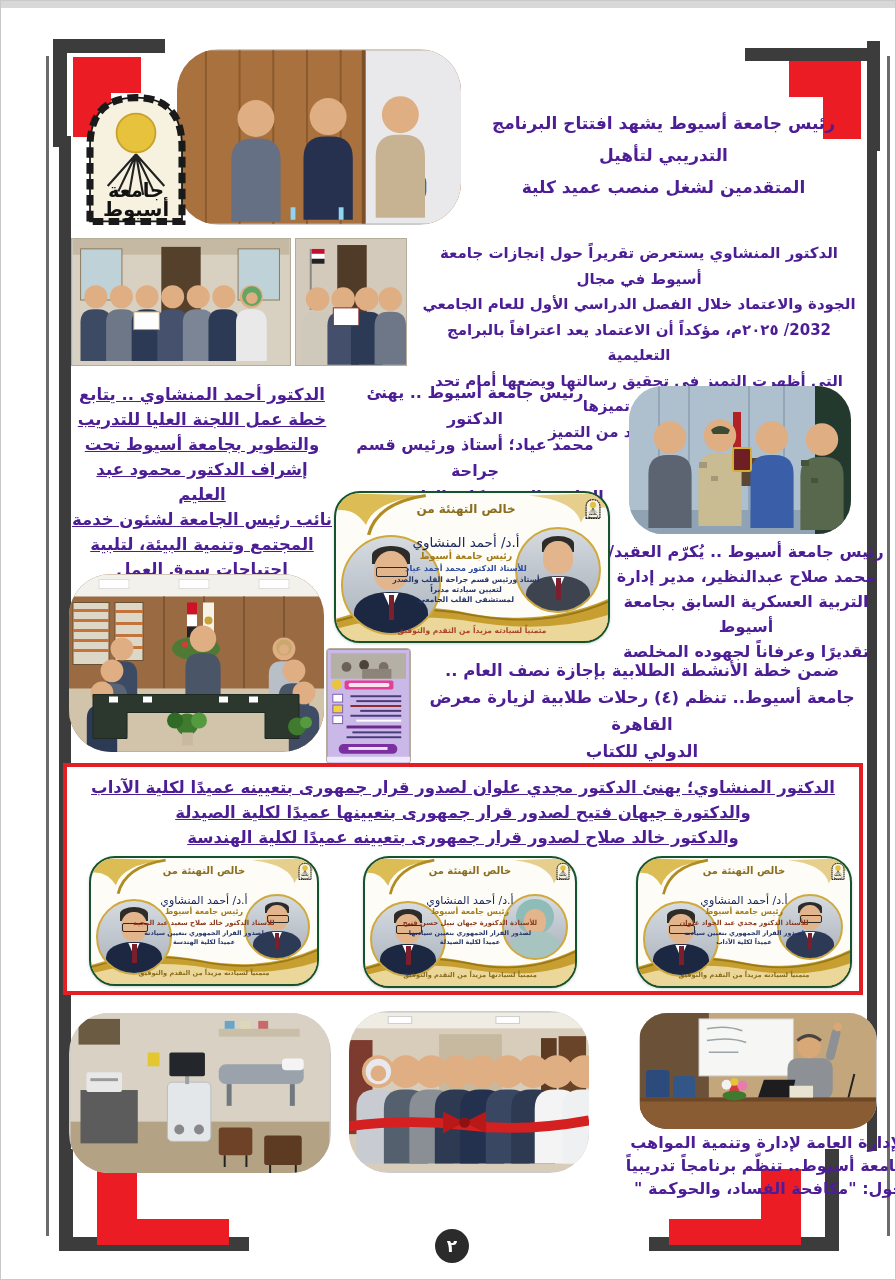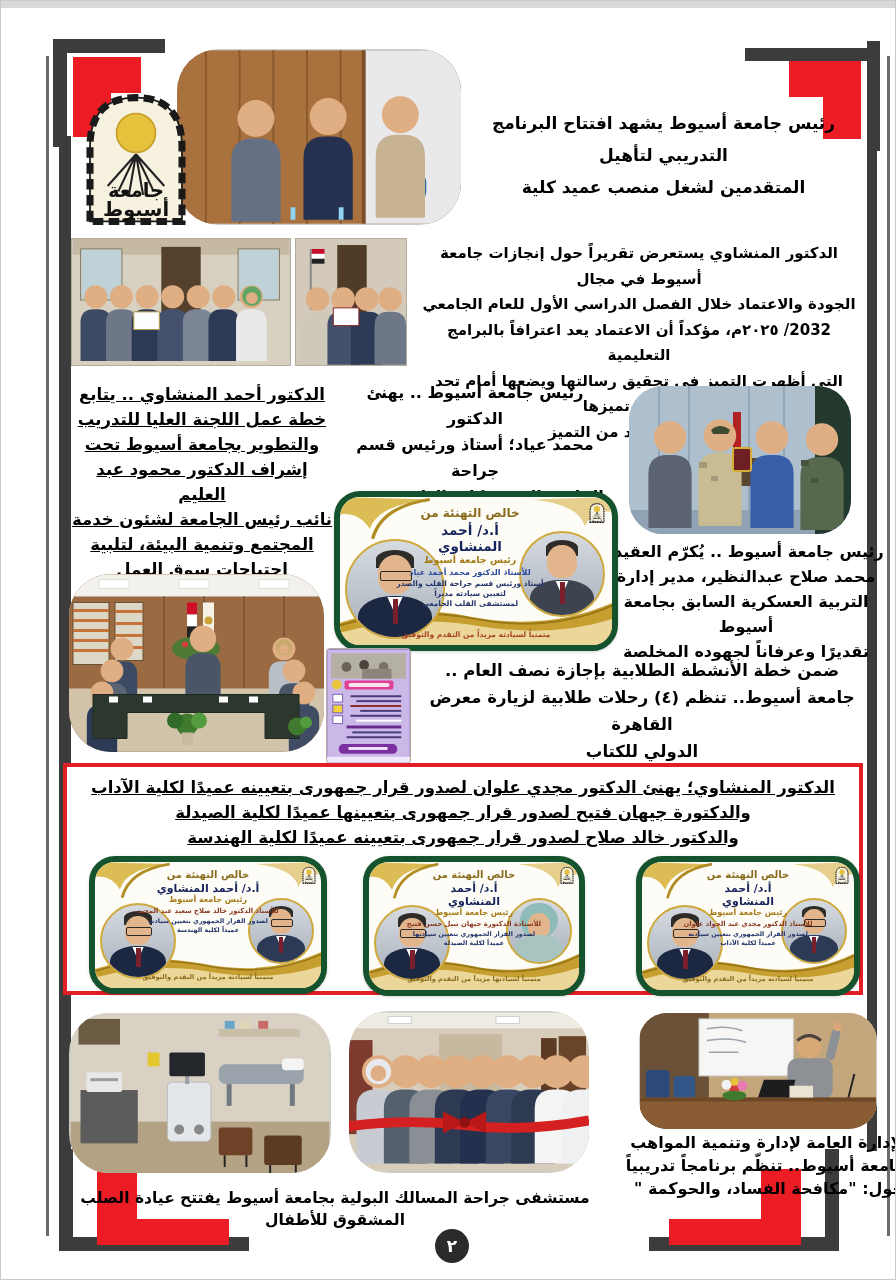--- a/index.html
+++ b/index.html
@@ -6,35 +6,35 @@
   .page{position:relative;width:896px;height:1280px;background:#ffffff;overflow:hidden;
         font-family:"DejaVu Sans",sans-serif;direction:rtl;border:1px solid #c9c9c9;box-sizing:border-box;}
   .topstrip{position:absolute;left:0;top:0;width:100%;height:7px;background:#d8d8d8;}
   
   .orn{position:absolute;}
   .orn.dark{background:#3c3c3c;}
   .orn.red{background:#ec1c24;}
   .bar{position:absolute;background:#3c3c3c;}
   .thin{position:absolute;background:#6b6b6b;}
   
-  .hl{position:absolute;font-weight:bold;color:#000000;text-align:center;white-space:pre-line;direction:rtl;}
+  .hl{position:absolute;font-weight:bold;color:#4c1d95;text-align:center;white-space:pre-line;direction:rtl;}
   
   .photo{position:absolute;overflow:hidden;background:#ccc;}
   .photo svg{display:block;width:100%;height:100%;}
   .sqborder{border:1px solid #b5ac9c;box-sizing:border-box;}
   
   .redbox{position:absolute;border:4px solid #e31e24;box-sizing:border-box;background:#fff;}
   
-  .ccard{position:absolute;background:#fdfcf7;border:6px solid #14532d;border-radius:26px;overflow:hidden;
+  .ccard{position:absolute;background:#fdfcf7;border:2px solid #14532d;border-radius:26px;overflow:hidden;
          box-shadow:0 1px 3px rgba(0,0,0,.18);}
   .waves{position:absolute;left:0;top:0;width:100%;height:100%;z-index:0;}
   .mini-logo{position:absolute;z-index:2;}
   .ctext{position:absolute;text-align:center;z-index:3;direction:rtl;}
   .c-title{color:#8a6d1f;font-weight:bold;}
-  .c-name{color:#16245c;font-weight:bold;margin-top:2px;}
+  .c-name{color:#16245c;font-weight:normal;margin-top:18px;}
   .c-role{color:#a57b16;font-weight:bold;}
   .c-recip{color:#8a3a20;font-weight:bold;margin-top:3px;}
   .c-details{color:#24356b;font-weight:bold;white-space:pre-line;margin-top:2px;}
   .c-closing{position:absolute;left:10%;right:10%;color:#8a6d1f;font-weight:bold;text-align:center;z-index:3;}
   .big .ctext{left:76px;right:88px;top:9px;}
   .big .c-title{font-size:12px;}
   .big .c-name{font-size:13.5px;}
   .big .c-role{font-size:9.5px;}
   .big .c-recip{font-size:8px;margin-left:-26px;margin-right:-26px;color:#2b4aa0;}
   .big .c-details{font-size:7.5px;line-height:10px;margin-left:-24px;margin-right:-24px;}
@@ -515,16 +515,15 @@
       <circle cx="96" cy="70" r="4" fill="#e8c23a"></circle>
         <ellipse cx="96" cy="84" rx="12" ry="5" fill="#3f7a2e"></ellipse>
       <line x1="212" y1="86" x2="218" y2="62" stroke="#222" stroke-width="2"></line>
     </svg>
   </div>
 
   <div class="hl" style="left:623px;top:1130px;width:290px;font-size:16px;line-height:23px;">الإدارة العامة لإدارة وتنمية المواهب
 بجامعة أسيوط.. تنظّم برنامجاً تدريبياً
 حول: "مكافحة الفساد، والحوكمة "</div>
 
-  <div class="hl" style="left:64px;top:1186px;width:540px;font-size:15.5px;line-height:22px;">مستشفى جراحة المسالك البولية بجامعة أسيوط يفتتح عيادة الصلب المشقوق للأطفال</div>
 
   <div class="pagecircle" style="left:434px;top:1228px;">٢</div>
 </div>
 
 </body></html>

